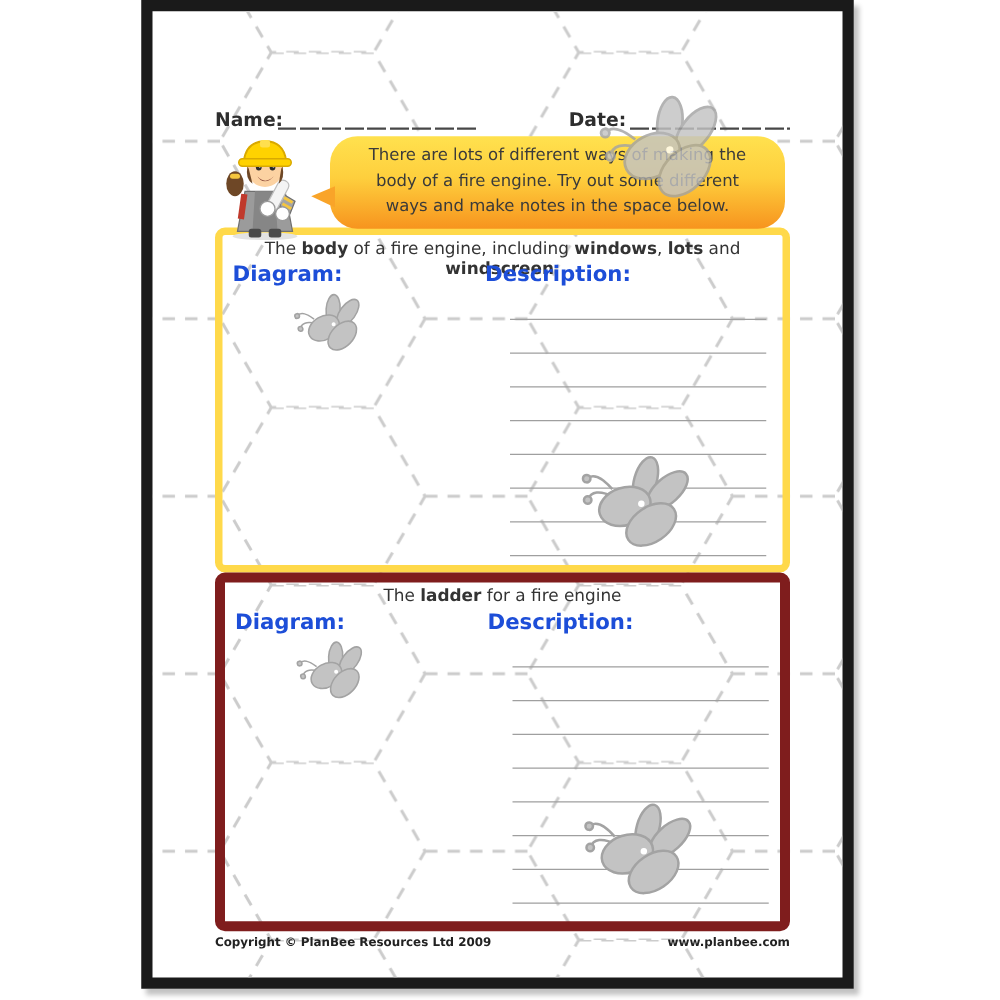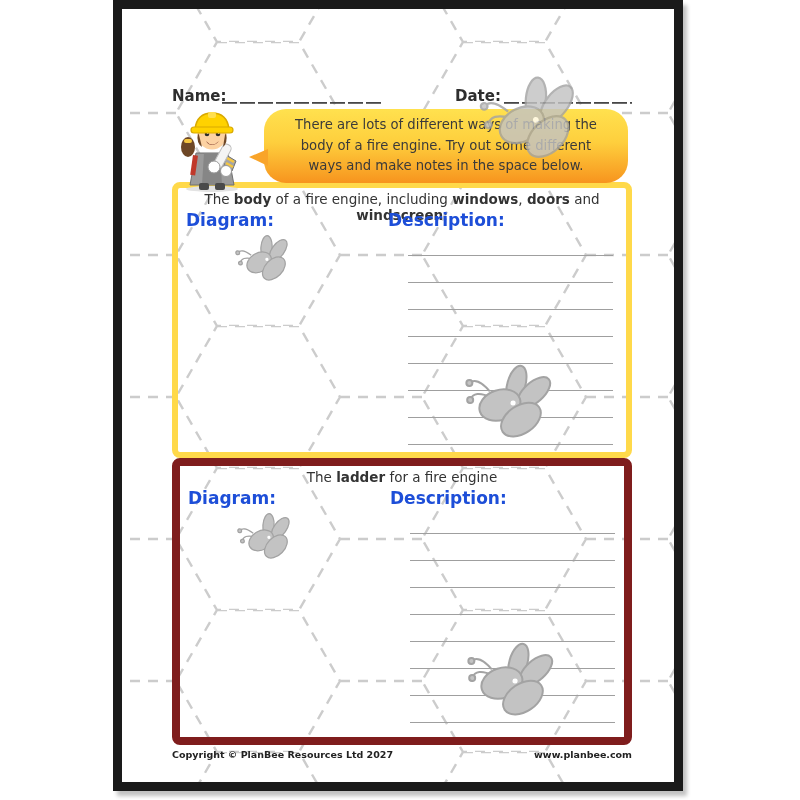--- a/index.html
+++ b/index.html
@@ -125,21 +125,21 @@
         <span class="tail"></span>
         <span class="txt">There are lots of different ways of making the body of a fire engine. Try out some different ways and make notes in the space below.</span>
       </div>
 
       <svg class="bee bee-top" viewBox="0 0 100 90">
           <use href="#bee-shape"></use>
         </svg>
 
       <div class="wbox box-body">
         <div class="caption">
-          <span>The </span><span class="b">body</span><span> of a fire engine, including </span><span class="b">windows</span><span>, </span><span class="b">doors</span><span> and </span><span class="b">windscreen</span><span>:</span>
+          <span>The </span><span class="b">body</span><span> of a fire engine, including </span><span class="b">windows</span><span>, </span><span class="b">lots</span><span> and </span><span class="b">windscreen</span><span>:</span>
         </div>
         <span class="sublabel lbl-diagram">Diagram:</span>
         <span class="sublabel lbl-description">Description:</span>
         <svg class="bee bee-diagram" viewBox="0 0 100 90">
             <use href="#bee-shape"></use>
           </svg>
         <div class="desc-lines">
           <div class="rule"></div>
           <div class="rule"></div>
           <div class="rule"></div>
@@ -172,19 +172,19 @@
           <div class="rule"></div>
           <div class="rule"></div>
           <div class="rule"></div>
         </div>
         <svg class="bee bee-desc" viewBox="0 0 100 90">
             <use href="#bee-shape"></use>
           </svg>
       </div>
 
       <div class="footer">
-        <span class="copy">Copyright © PlanBee Resources Ltd 2027</span>
+        <span class="copy">Copyright © PlanBee Resources Ltd 2009</span>
         <span class="site">www.planbee.com</span>
       </div>
 
     </div>
   </div>
 </div>
 
 </body></html>

